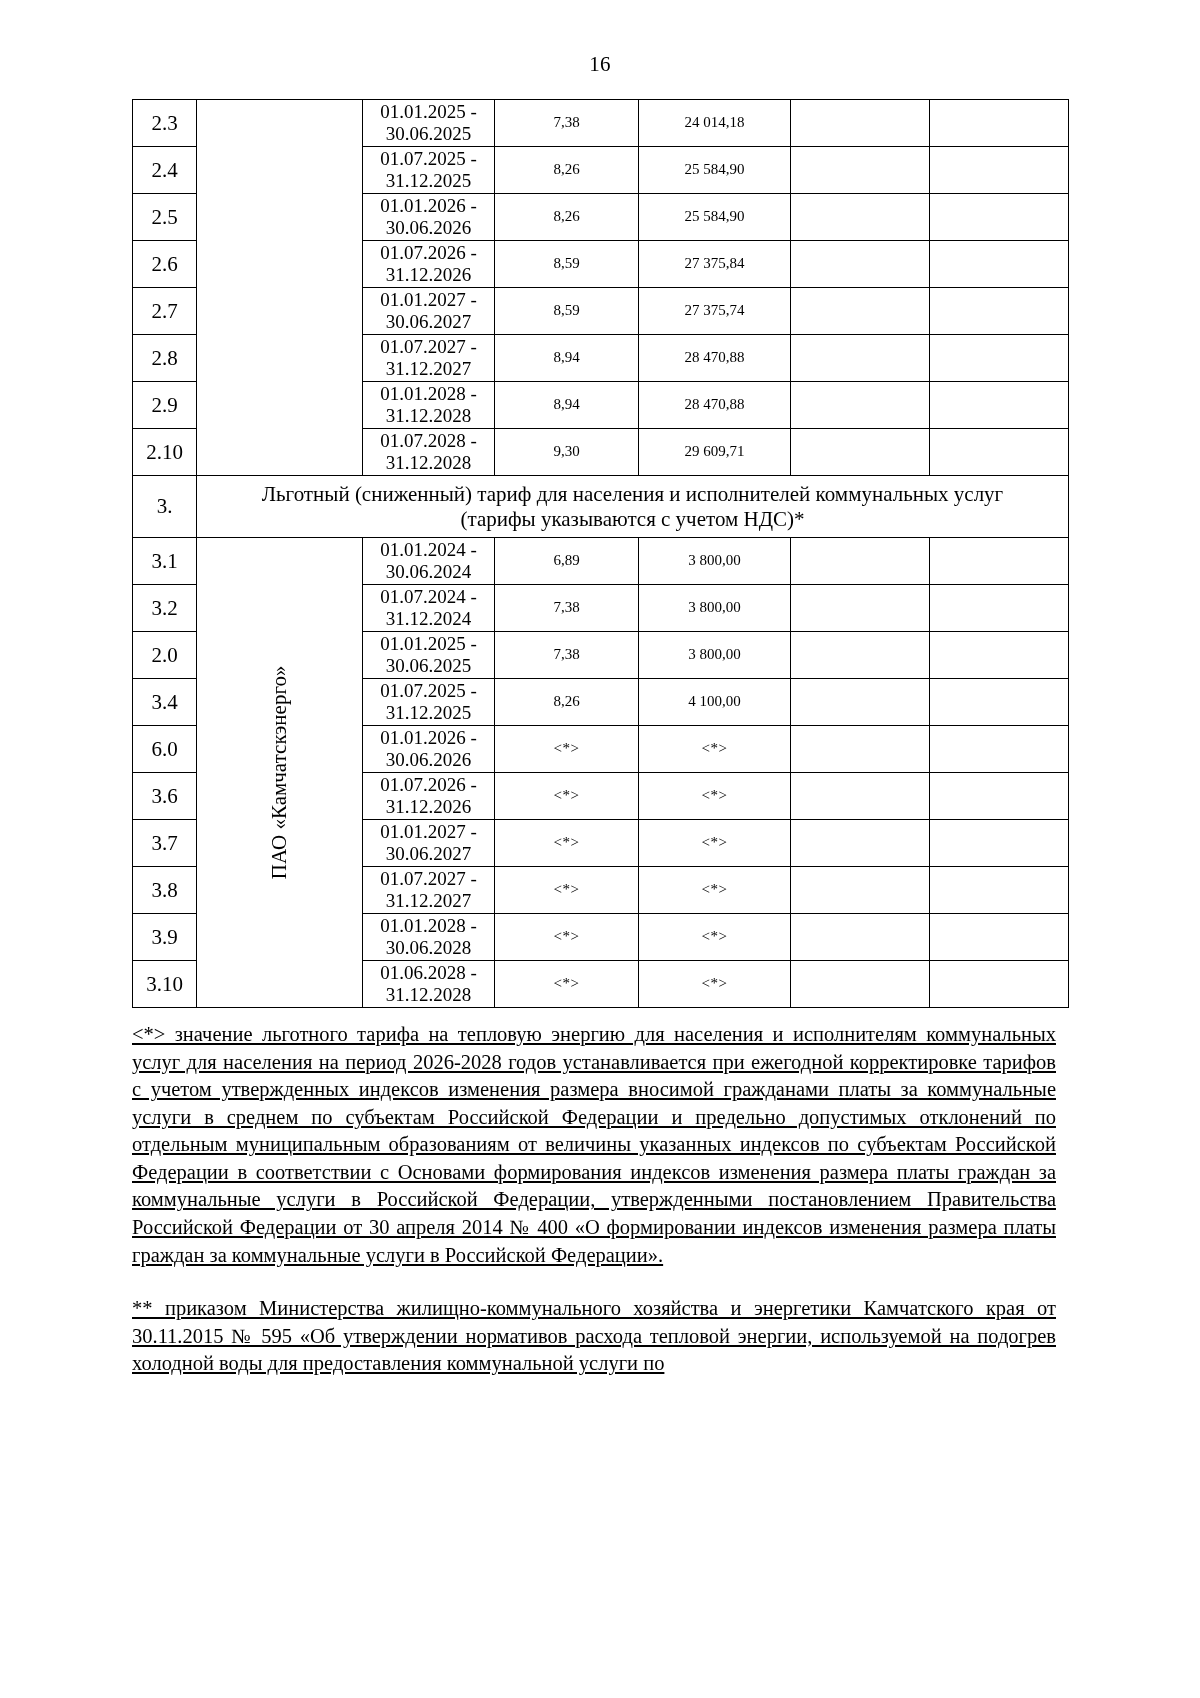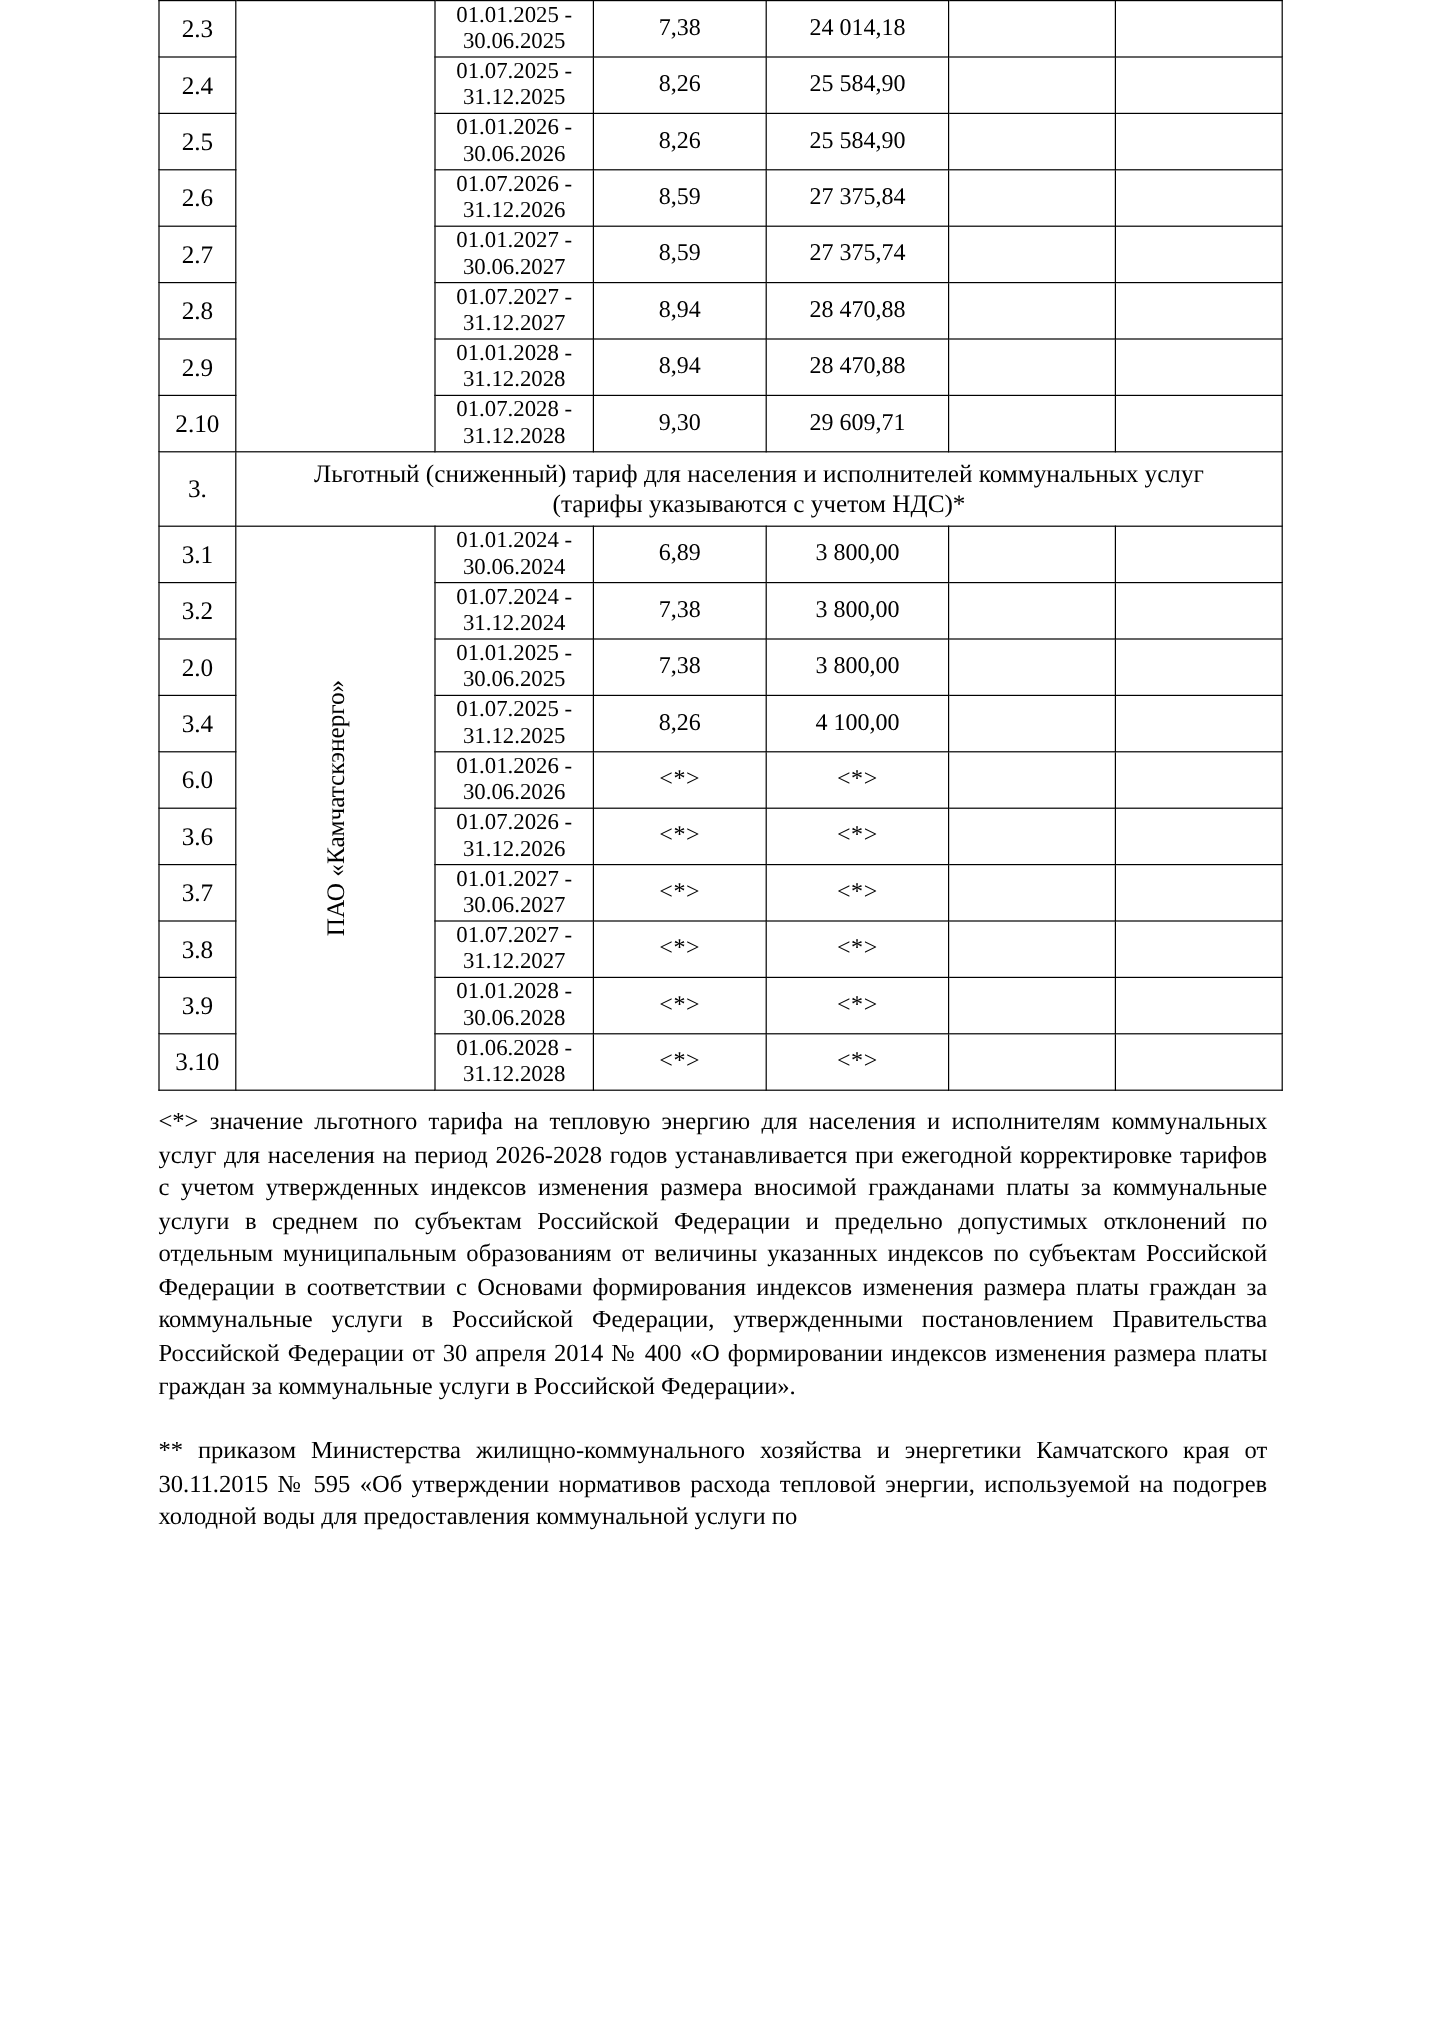--- a/index.html
+++ b/index.html
@@ -60,21 +60,21 @@
     padding-left: 11px;
     font-size: 21px;
   }
   td.period {
     font-size: 19px;
     padding: 3px 4px;
     line-height: 1.28;
   }
   td.period .d1, td.period .d2 { display: block; white-space: nowrap; }
   td.val {
-    font-size: 20px;
+    font-size: 15px;
   }
   td.empty { }
 
   td.org-cell {
     position: relative;
     padding: 0;
   }
   .org-rot {
     display: block;
     transform: rotate(-90deg);
@@ -106,28 +106,30 @@
     margin: 13px 132px 0 132px;
     width: 936px;
   }
   p.note {
     margin: 0 12px 0 0;
     font-size: 20.5px;
     line-height: 1.345;
     text-align: justify;
     text-justify: inter-word;
     hyphens: none;
+    text-decoration: underline;
   }
   p.note.gap { margin-top: 26px; }
 </style>
 </head>
 <body>
 
 <div class="page">
 
+  <div class="page-number">16</div>
 
   <div class="table-wrap">
     <table class="tariff">
       <colgroup>
         <col class="c-no">
           <col class="c-org">
           <col class="c-period">
           <col class="c-rate">
           <col class="c-sum">
           <col class="c-e1">

